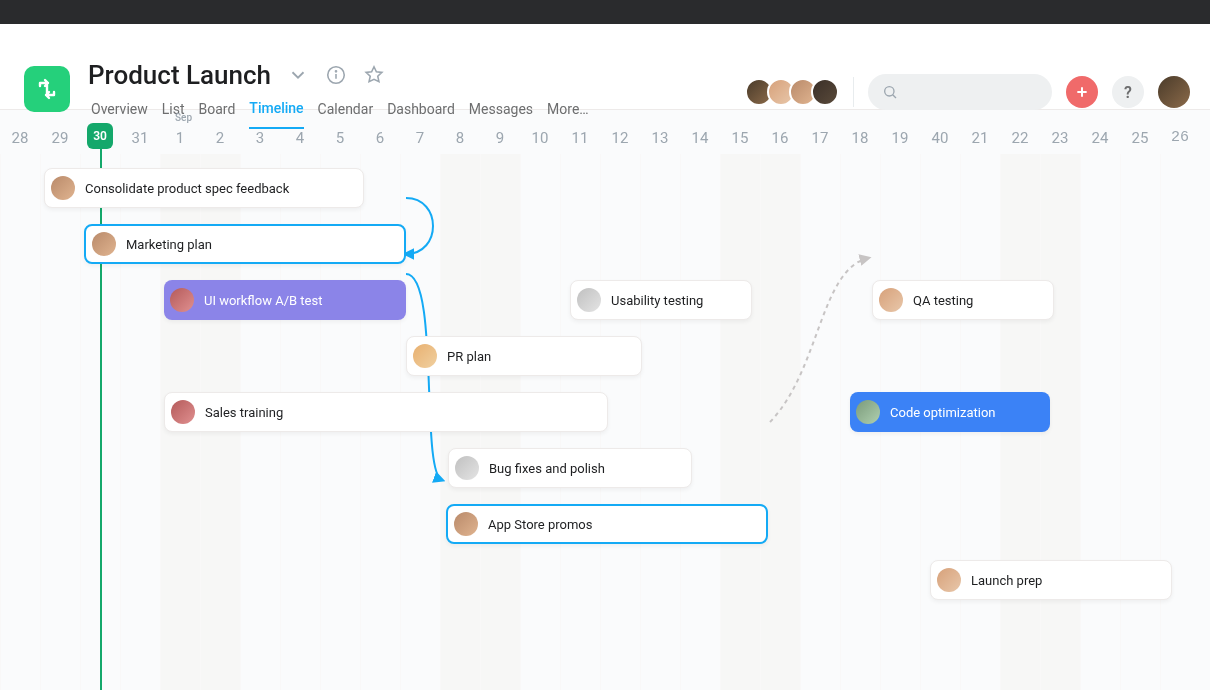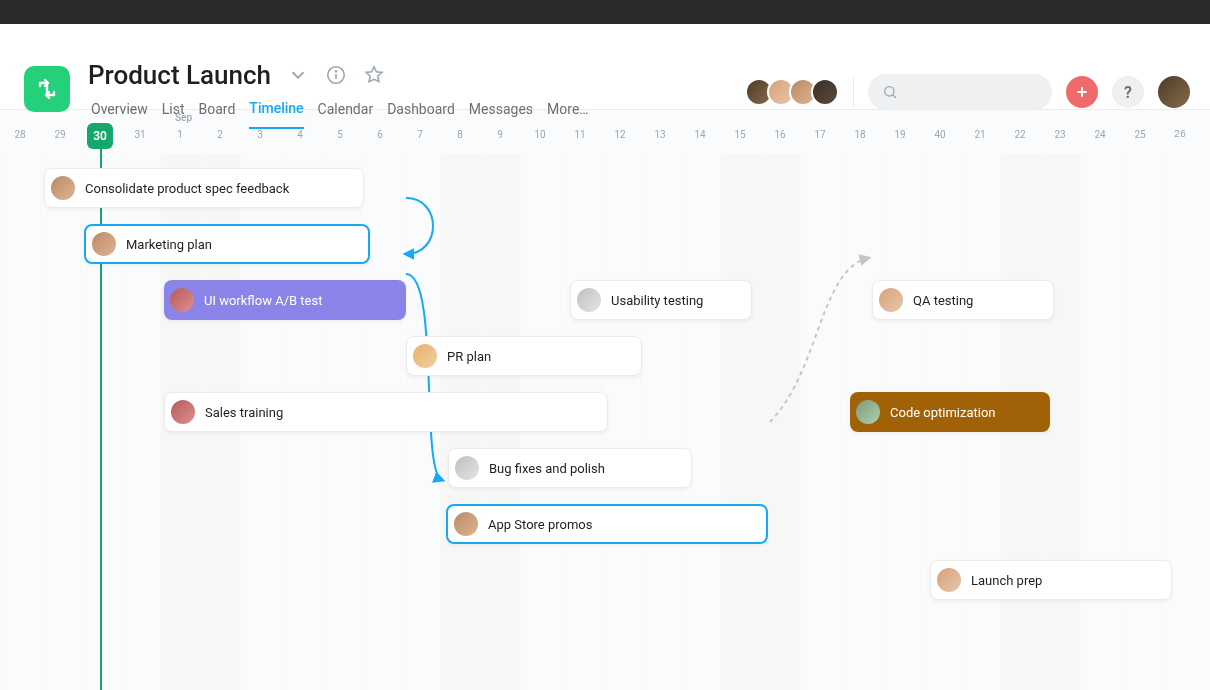--- a/index.html
+++ b/index.html
@@ -24,39 +24,39 @@
   .vsep { width: 1px; height: 30px; background: #e8ecee; }
   .search { width: 184px; height: 36px; border-radius: 18px; background: #eef0f1; display: flex; align-items: center; padding: 0 14px; color: #9ca6af; }
   .round-btn { width: 32px; height: 32px; border-radius: 50%; display: flex; align-items: center; justify-content: center; cursor: pointer; }
   .add-btn { background: #f06a6a; color: #fff; }
   .help-btn { background: #eef0f1; color: #6d6e6f; font-weight: 600; font-size: 16px; }
 
   .timeline-wrap { position: relative; height: 580px; width: 100%; }
   .ruler { position: relative; height: 44px; width: 100%; }
   .month-label { position: absolute; top: 2px; font-size: 10px; color: #9ca6af; font-weight: 500; }
   .day-labels { position: absolute; top: 19px; left: 0; right: 0; }
-  .day-label { position: absolute; font-size: 10px; color: #9ca6af; text-align: center; width: 40px; margin-left: -20px; }
+  .day-label { position: absolute; font-size: 15px; color: #9ca6af; text-align: center; width: 40px; margin-left: -20px; }
   .day-label.today { width: 26px; height: 26px; margin-left: -13px; margin-top: -6px; border-radius: 6px; background: #14a86b; color: #fff; font-size: 12px; font-weight: 600; display: flex; align-items: center; justify-content: center; }
 
   .gridcol { position: absolute; top: 44px; bottom: 0; width: 40px; }
   .gridcol::before { content: ""; position: absolute; left: 0; top: 0; bottom: 0; width: 1px; background: #f9f8f8; }
   .gridcol.weekend { background: #f7f7f6; }
   .today-line { position: absolute; top: 38px; bottom: 0; width: 2px; background: #14a86b; z-index: 2; }
 
   .tasks { position: absolute; top: 44px; left: 0; right: 0; bottom: 0; }
   .task {
     position: absolute; height: 40px; border-radius: 8px; background: #fff;
     border: 1px solid #edeae9; box-shadow: 0 2px 4px rgba(0,0,0,0.05);
     display: flex; align-items: center; padding: 0 10px 0 6px; gap: 10px;
     font-size: 13px; cursor: pointer; z-index: 5;
   }
   .task .t-av { width: 24px; height: 24px; border-radius: 50%; flex-shrink: 0; }
   .task.selected { border: 2px solid #14aaf5; }
   .task.purple { background: #8b84e8; color: #fff; border: none; }
-  .task.coral  { background: #a16207; color: #fff; border: none; }
+  .task.coral  { background: #3b82f6; color: #fff; border: none; }
 
   svg.connector { position: absolute; top: 0; left: 0; width: 100%; height: 100%; z-index: 3; pointer-events: none; }
 
   .av1 { background: linear-gradient(135deg,#4a3b2a,#8b6a4a); }
   .av2 { background: linear-gradient(135deg,#d7a17a,#e8c7aa); }
   .av3 { background: linear-gradient(135deg,#b98a6a,#e0b490); }
   .av4 { background: linear-gradient(135deg,#3a2f28,#5a4a3a); }
   .av5 { background: linear-gradient(135deg,#b45a5a,#e09090); }
   .av6 { background: linear-gradient(135deg,#c0c0c0,#e4e4e4); }
   .av7 { background: linear-gradient(135deg,#7a9a7a,#b0d0b0); }
@@ -217,21 +217,21 @@
       <path d="M406 164 C 440 164, 420 362, 442 370" fill="none" stroke="#14aaf5" stroke-width="2" marker-end="url(#arr-blue)"></path>
 
       <path d="M770 312 C 820 260, 820 160, 868 148" fill="none" stroke="#c7c4c4" stroke-width="2" stroke-dasharray="4 4" marker-end="url(#arr-grey)"></path>
     </svg>
 
     <div class="tasks">
       <div class="task" style="left:44px; top:14px; width:320px;">
         <span class="t-av av3"></span>
         <span>Consolidate product spec feedback</span>
       </div>
-      <div class="task selected" style="left:84px; top:70px; width:286px;text-align:right;">
+      <div class="task selected" style="left:84px; top:70px; width:322px;text-align:right;">
         <span class="t-av av3"></span>
         <span>Marketing plan</span>
       </div>
       <div class="task purple" style="left:164px; top:126px; width:242px;">
         <span class="t-av av5"></span>
         <span>UI workflow A/B test</span>
       </div>
       <div class="task" style="left:570px; top:126px; width:182px;">
         <span class="t-av av6"></span>
         <span>Usability testing</span>

